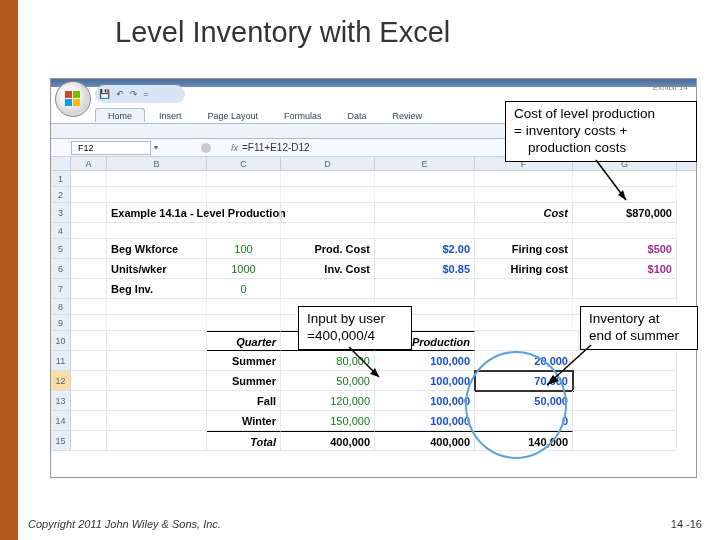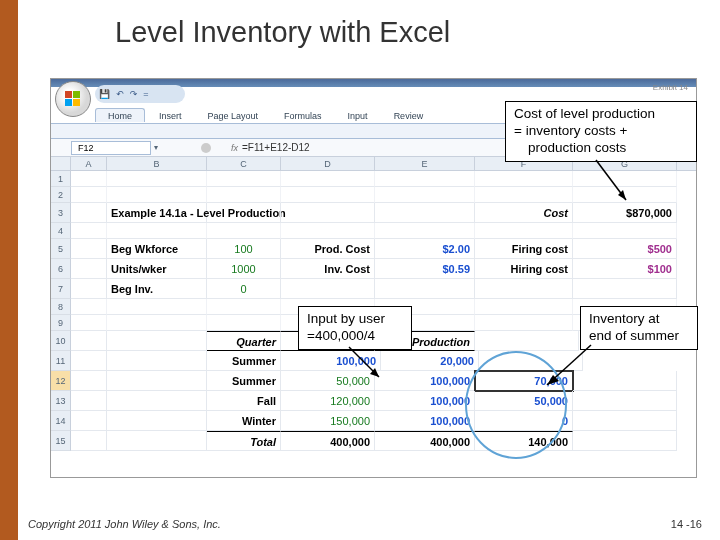--- a/index.html
+++ b/index.html
@@ -76,21 +76,21 @@
     <span>↶</span>
     <span>↷</span>
     <span>=</span>
   </div>
 
   <div class="ribbon-tabs">
     <div class="ribbon-tab active">Home</div>
     <div class="ribbon-tab">Insert</div>
     <div class="ribbon-tab">Page Layout</div>
     <div class="ribbon-tab">Formulas</div>
-    <div class="ribbon-tab">Input</div>
+    <div class="ribbon-tab">Data</div>
     <div class="ribbon-tab">Review</div>
   </div>
   <div class="ribbon-body"></div>
 
   <div class="namebox-row">
     <div class="namebox">
         <span>F12</span>
       </div>
     <div class="namebox-dd">▾</div>
     <div class="fx-dot"></div>
@@ -159,21 +159,21 @@
         <div class="cell wE blue r">$2.00</div>
         <div class="cell wF b r">Firing cost</div>
         <div class="cell wG purple r">$500</div>
       </div>
     <div class="row">
         <div class="rowhdr">6</div>
         <div class="cell wA"></div>
         <div class="cell wB b">Units/wker</div>
         <div class="cell wC green c">1000</div>
         <div class="cell wD b r">Inv. Cost</div>
-        <div class="cell wE blue r">$0.59</div>
+        <div class="cell wE blue r">$0.85</div>
         <div class="cell wF b r">Hiring cost</div>
         <div class="cell wG purple r">$100</div>
       </div>
     <div class="row">
         <div class="rowhdr">7</div>
         <div class="cell wA"></div>
         <div class="cell wB b">Beg Inv.</div>
         <div class="cell wC green c">0</div>
         <div class="cell wD"></div>
         <div class="cell wE"></div>
@@ -207,20 +207,21 @@
         <div class="cell wC bi r tbl-hborder">Quarter</div>
         <div class="cell wD bi r tbl-hborder">Demand</div>
         <div class="cell wE bi r tbl-hborder">Production</div>
         <div class="cell wG"></div>
       </div>
     <div class="row">
         <div class="rowhdr">11</div>
         <div class="cell wA"></div>
         <div class="cell wB"></div>
         <div class="cell wC b r">Summer</div>
+        <div class="cell wD green r">80,000</div>
         <div class="cell wE blue r">100,000</div>
         <div class="cell wF blue r">20,000</div>
         <div class="cell wG"></div>
       </div>
     <div class="row">
         <div class="rowhdr active">12</div>
         <div class="cell wA"></div>
         <div class="cell wB"></div>
         <div class="cell wC b r">Summer</div>
         <div class="cell wD green r">50,000</div>

